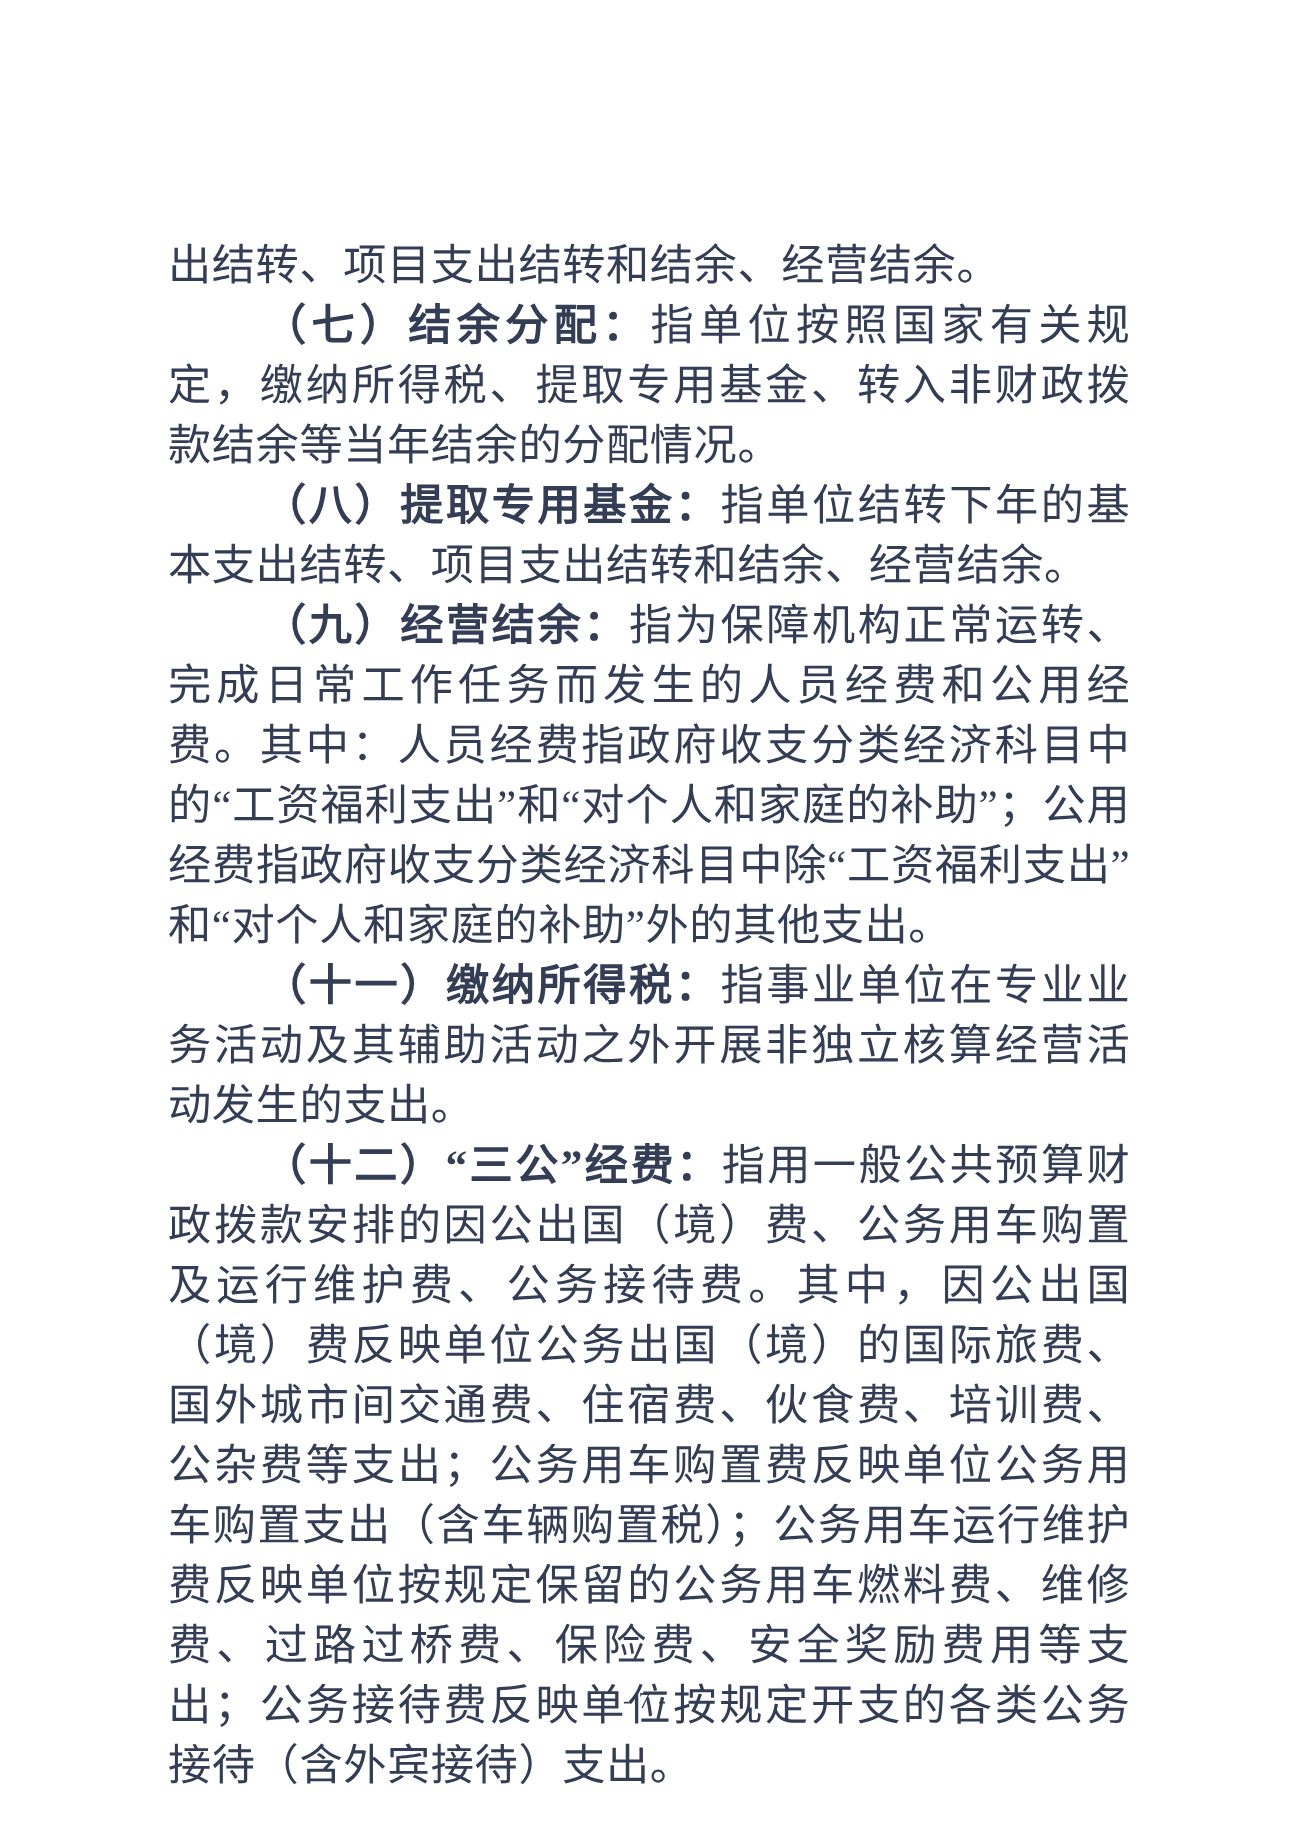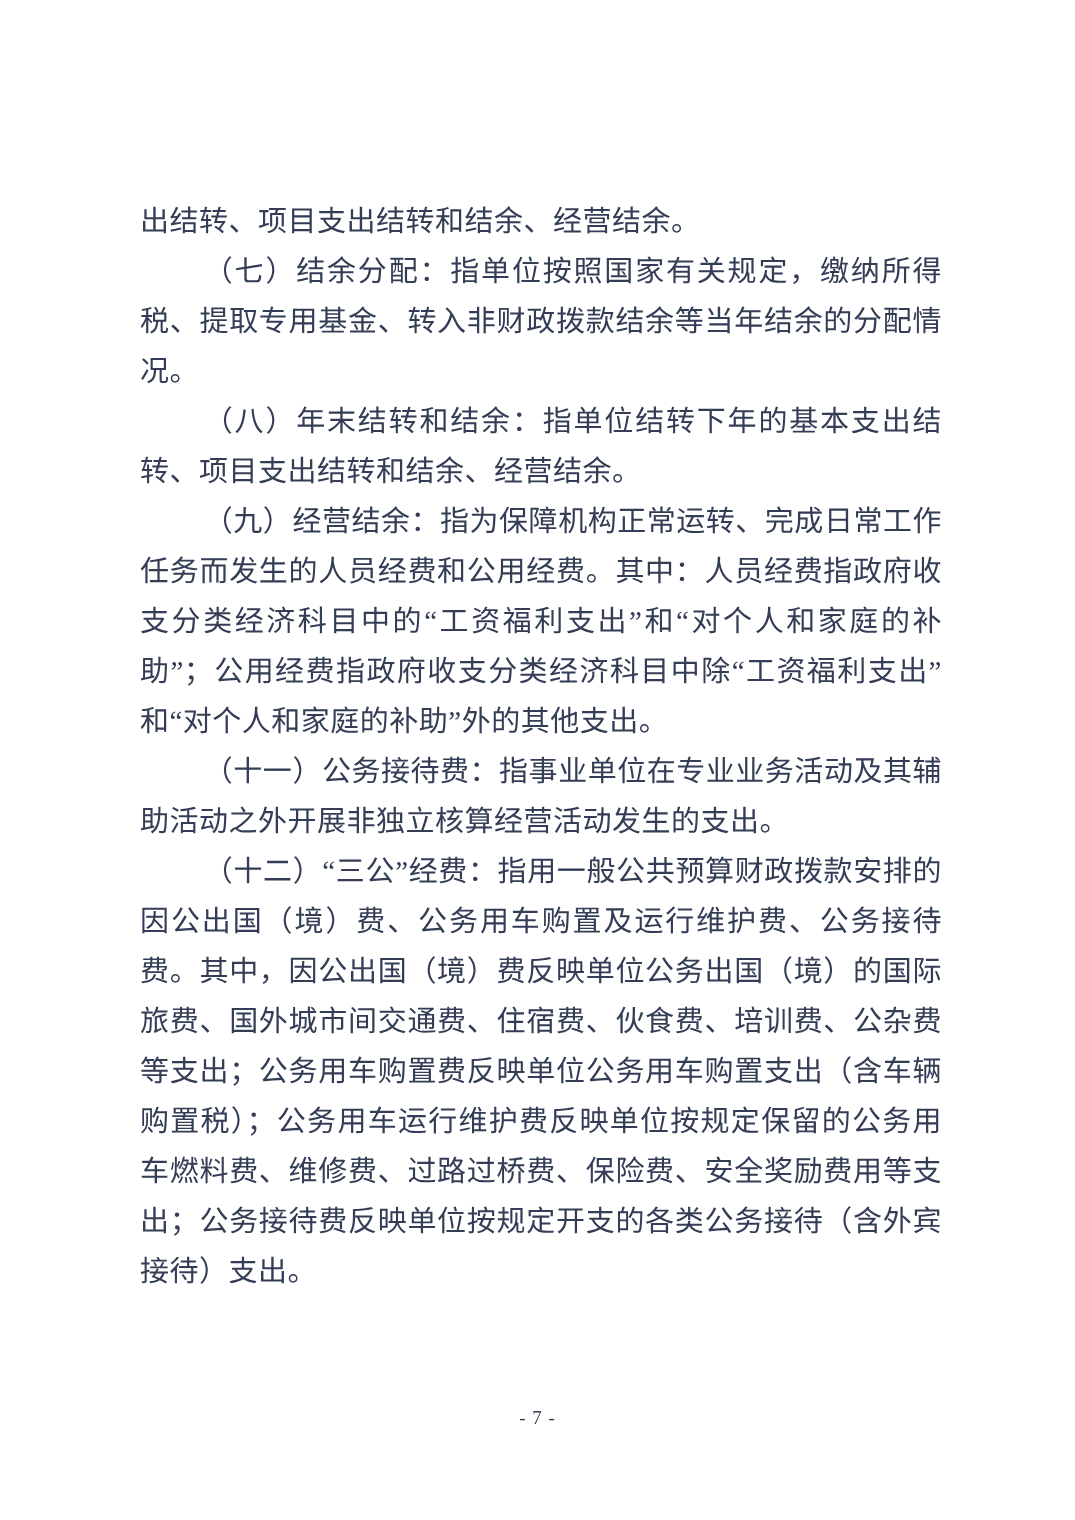--- a/index.html
+++ b/index.html
@@ -14,52 +14,52 @@
     margin: 0 auto;
     background: #ffffff;
     overflow: hidden;
     font-family: "Liberation Serif", "DejaVu Serif", serif;
   }
   .text-block {
     position: absolute;
     left: 140px;
     top: 196px;
     width: 802px;
-    font-size: 29px;
+    font-size: 36px;
     line-height: 50px;
     text-align: justify;
     letter-spacing: 0.5px;
   }
   .para {
     margin: 0;
     padding: 0;
   }
   .para.indent {
     text-indent: 2.2em;
   }
   .run.bold {
-    font-weight: normal;
+    font-weight: bold;
   }
   .footer {
     position: absolute;
     left: 0;
     right: 0;
     top: 1404px;
     text-align: center;
     font-size: 19px;
     line-height: 28px;
     letter-spacing: 1px;
   }
 </style>
 </head>
 <body>
 
 <div class="page" style="background: rgb(255, 255, 255);">
   <div class="text-block" style="color: rgb(51, 61, 85);">
       <p class="para"><span class="run">出结转、项目支出结转和结余、经营结余。</span></p>
       <p class="para indent"><span class="run bold">（七）结余分配：</span><span class="run">指单位按照国家有关规定，缴纳所得税、提取专用基金、转入非财政拨款结余等当年结余的分配情况。</span></p>
-      <p class="para indent"><span class="run bold">（八）年末结转和结余：</span><span class="run">指单位结转下年的基本支出结转、项目支出结转和结余、经营结余。</span></p>
+      <p class="para indent"><span class="run bold">（八）提取专用基金：</span><span class="run">指单位结转下年的基本支出结转、项目支出结转和结余、经营结余。</span></p>
       <p class="para indent"><span class="run bold">（九）经营结余：</span><span class="run">指为保障机构正常运转、完成日常工作任务而发生的人员经费和公用经费。其中：人员经费指政府收支分类经济科目中的“工资福利支出”和“对个人和家庭的补助”；公用经费指政府收支分类经济科目中除“工资福利支出”和“对个人和家庭的补助”外的其他支出。</span></p>
-      <p class="para indent"><span class="run bold">（十一）公务接待费：</span><span class="run">指事业单位在专业业务活动及其辅助活动之外开展非独立核算经营活动发生的支出。</span></p>
+      <p class="para indent"><span class="run bold">（十一）缴纳所得税：</span><span class="run">指事业单位在专业业务活动及其辅助活动之外开展非独立核算经营活动发生的支出。</span></p>
       <p class="para indent"><span class="run bold">（十二）“三公”经费：</span><span class="run">指用一般公共预算财政拨款安排的因公出国（境）费、公务用车购置及运行维护费、公务接待费。其中，因公出国（境）费反映单位公务出国（境）的国际旅费、国外城市间交通费、住宿费、伙食费、培训费、公杂费等支出；公务用车购置费反映单位公务用车购置支出（含车辆购置税）；公务用车运行维护费反映单位按规定保留的公务用车燃料费、维修费、过路过桥费、保险费、安全奖励费用等支出；公务接待费反映单位按规定开支的各类公务接待（含外宾接待）支出。</span></p>
     </div>
   <div class="footer" style="color: rgb(51, 61, 85);">- 7 -</div>
 </div>
 
 </body></html>

